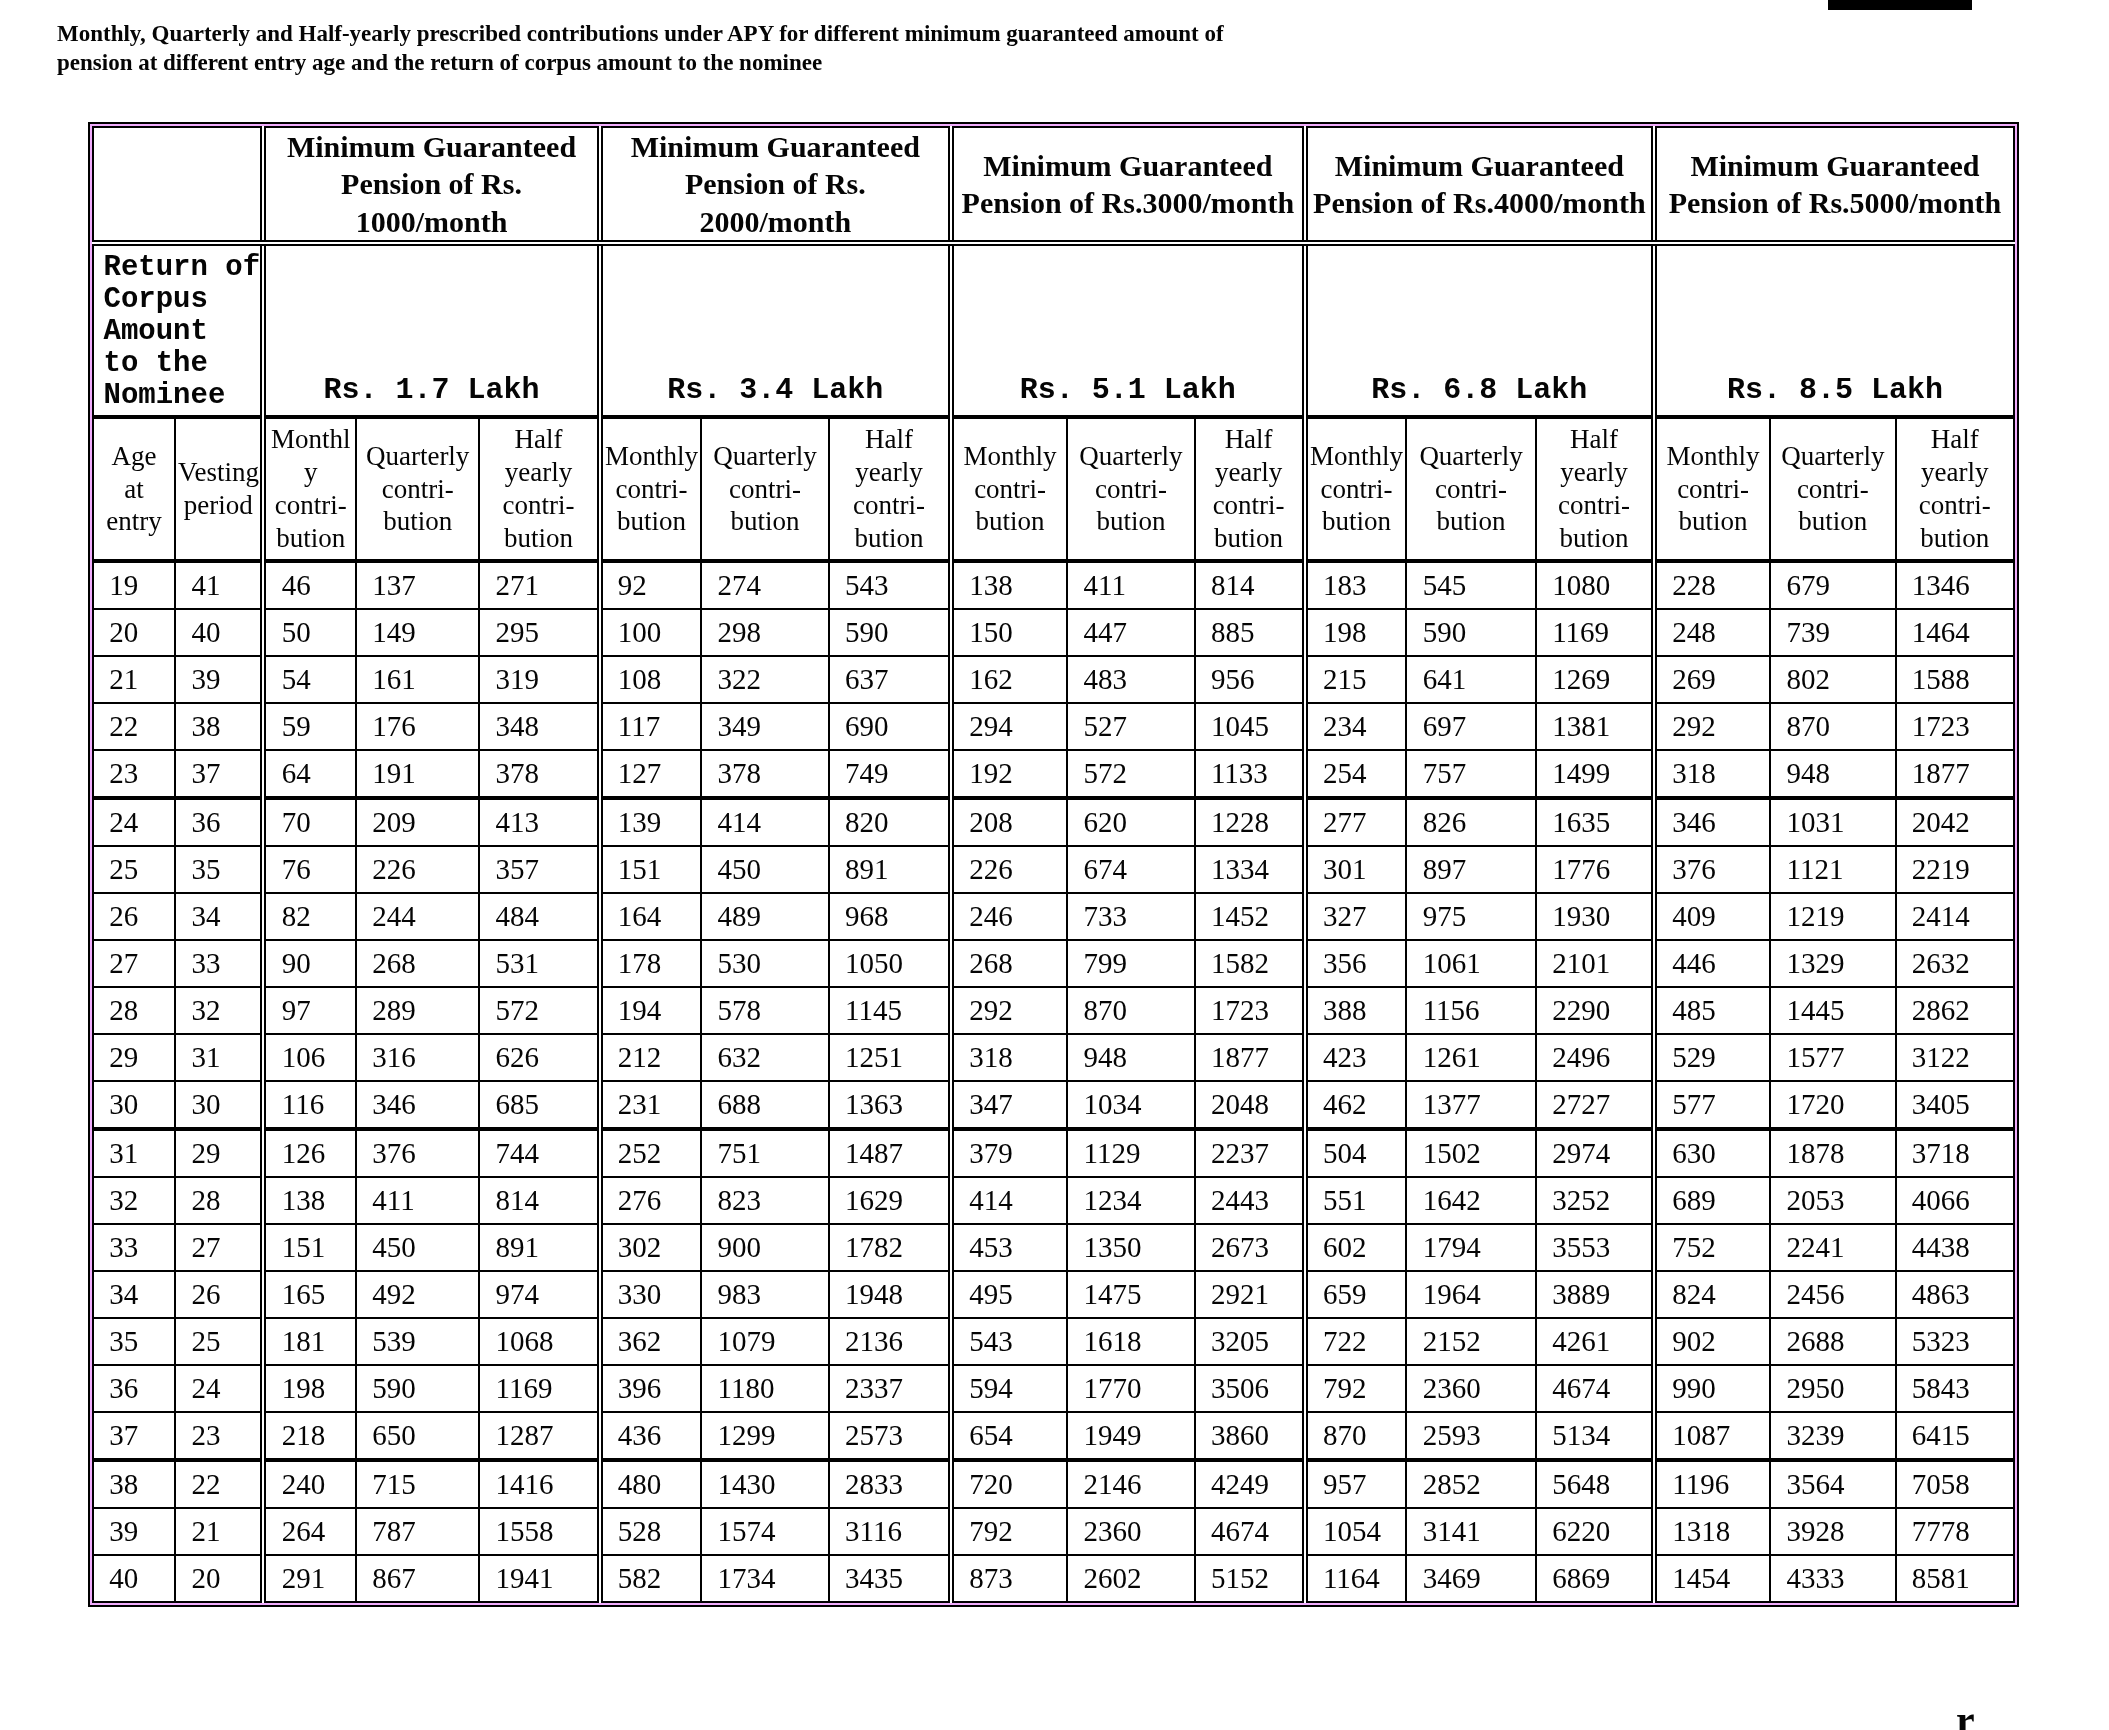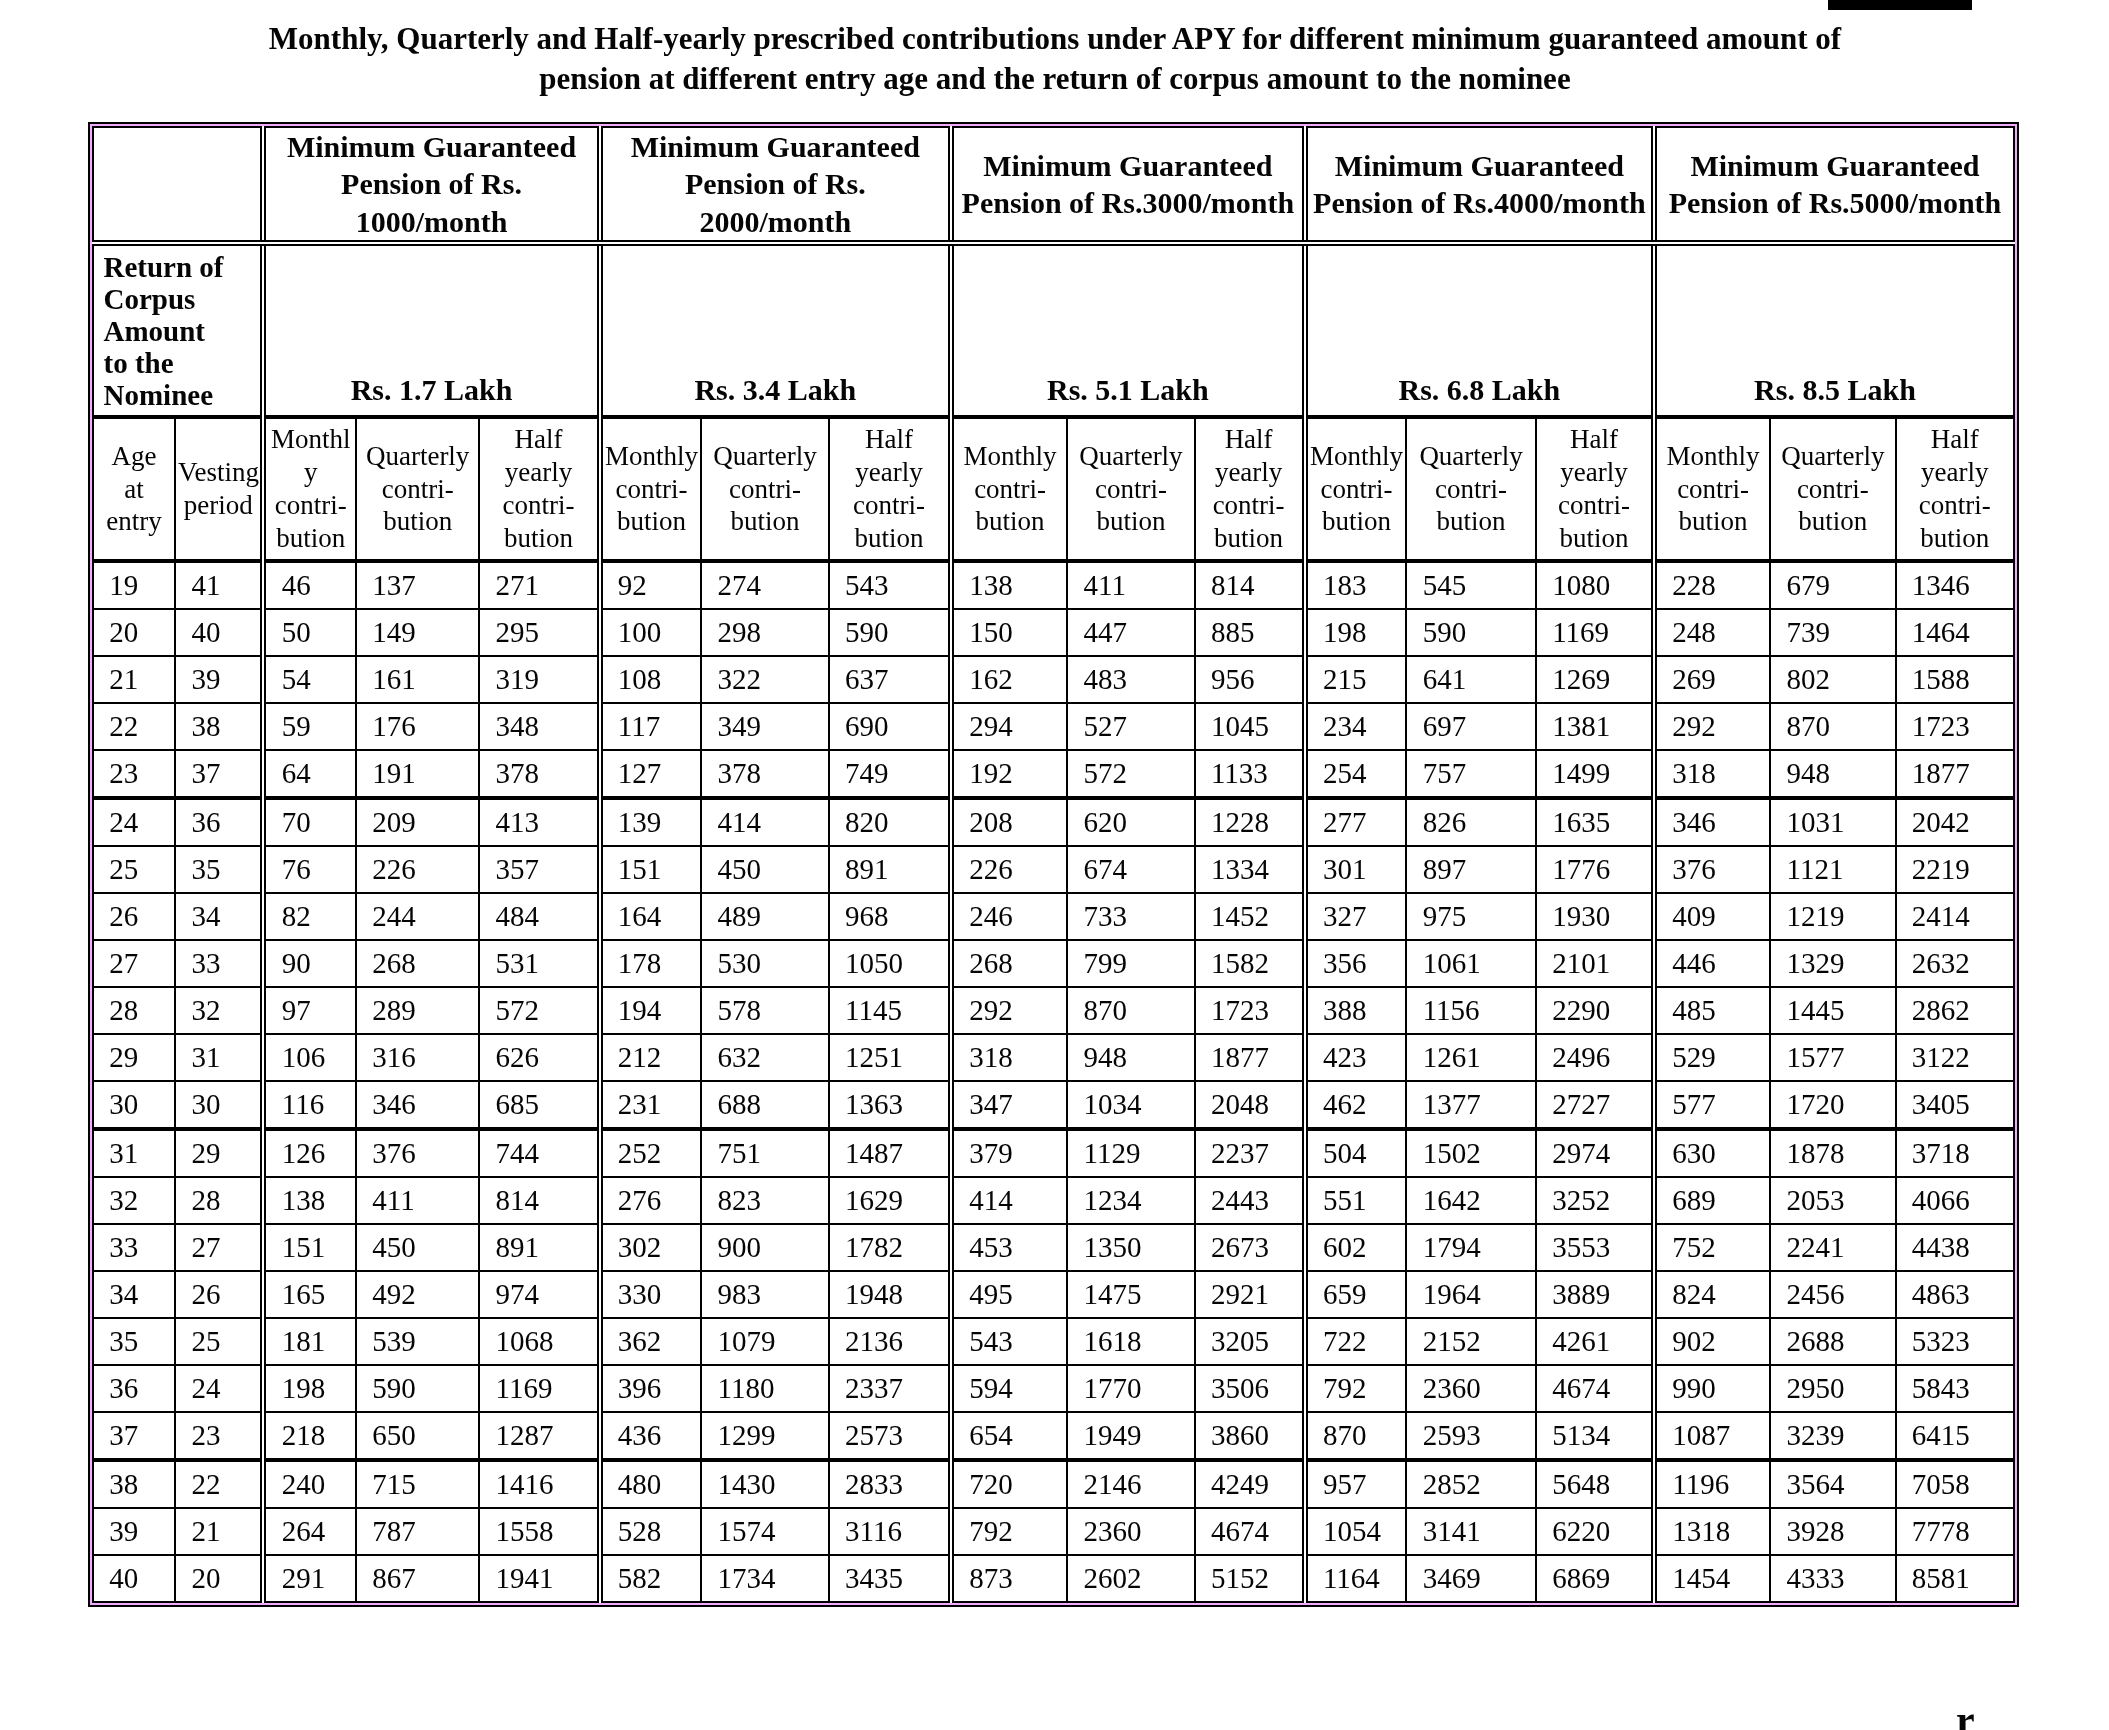--- a/index.html
+++ b/index.html
@@ -9,22 +9,22 @@
     background:#ffffff;
     overflow:hidden;
     font-family:"Liberation Serif","DejaVu Serif",serif;
     color:#050505;
   }
   .scan-bar{
     position:absolute;top:0;left:1828px;width:144px;height:9.6px;background:#000;
   }
   .title{
     margin:19px 57px 0 57px;
-    text-align:center;
-    font-size:31px;
+    text-align:left;
+    font-size:23px;
     font-weight:bold;
     line-height:1.28;
     white-space:pre-line;
   }
   .table-frame{
     position:absolute;
     left:88px;top:122px;
     border:2.9px solid #000;
     padding:1.9px;
     background:#f0abfc;
@@ -49,20 +49,21 @@
     line-height:1.25;
     border-bottom:6.7px double #000;
     padding:0 3.8px;
   }
   tr.corpus-row th{
     height:161px;
     font-size:30px;font-weight:bold;
     vertical-align:bottom;text-align:center;
     padding:0 0 7.6px 0;
     border-bottom:4.8px solid #000;
+    font-family:Liberation Mono, monospace;
   }
   tr.corpus-row th.corpus-label{
     vertical-align:top;text-align:left;
     font-size:29px;line-height:1.1;
     padding:5.7px 0 0 9.6px;
   }
   tr.colhead-row th{
     height:140px;
     font-size:27px;font-weight:normal;
     text-align:center;vertical-align:middle;

